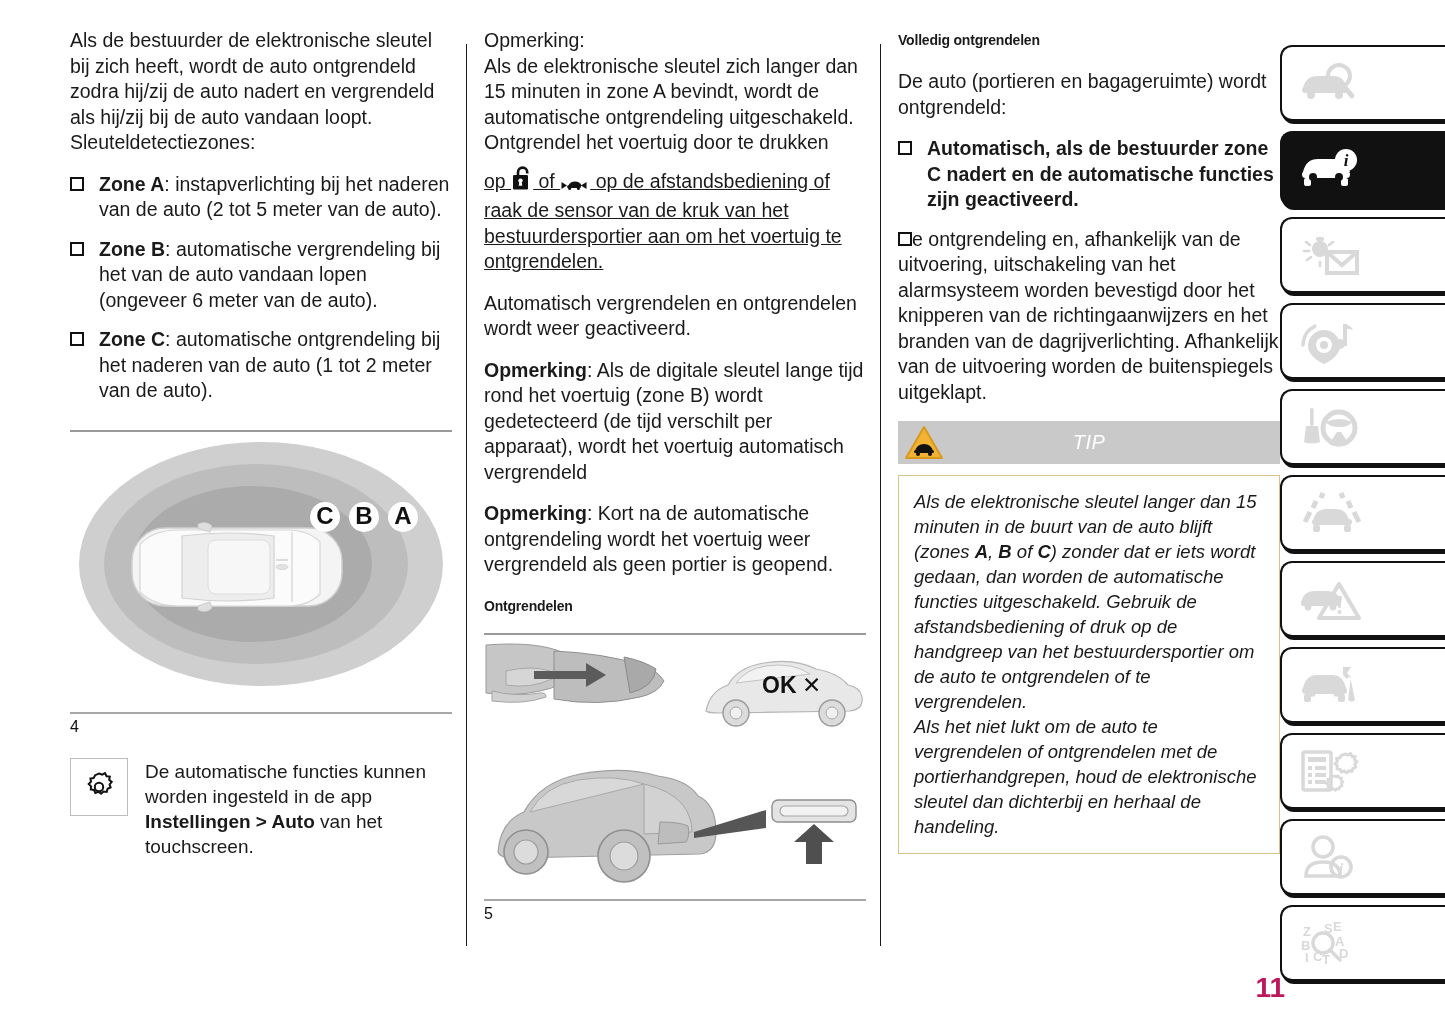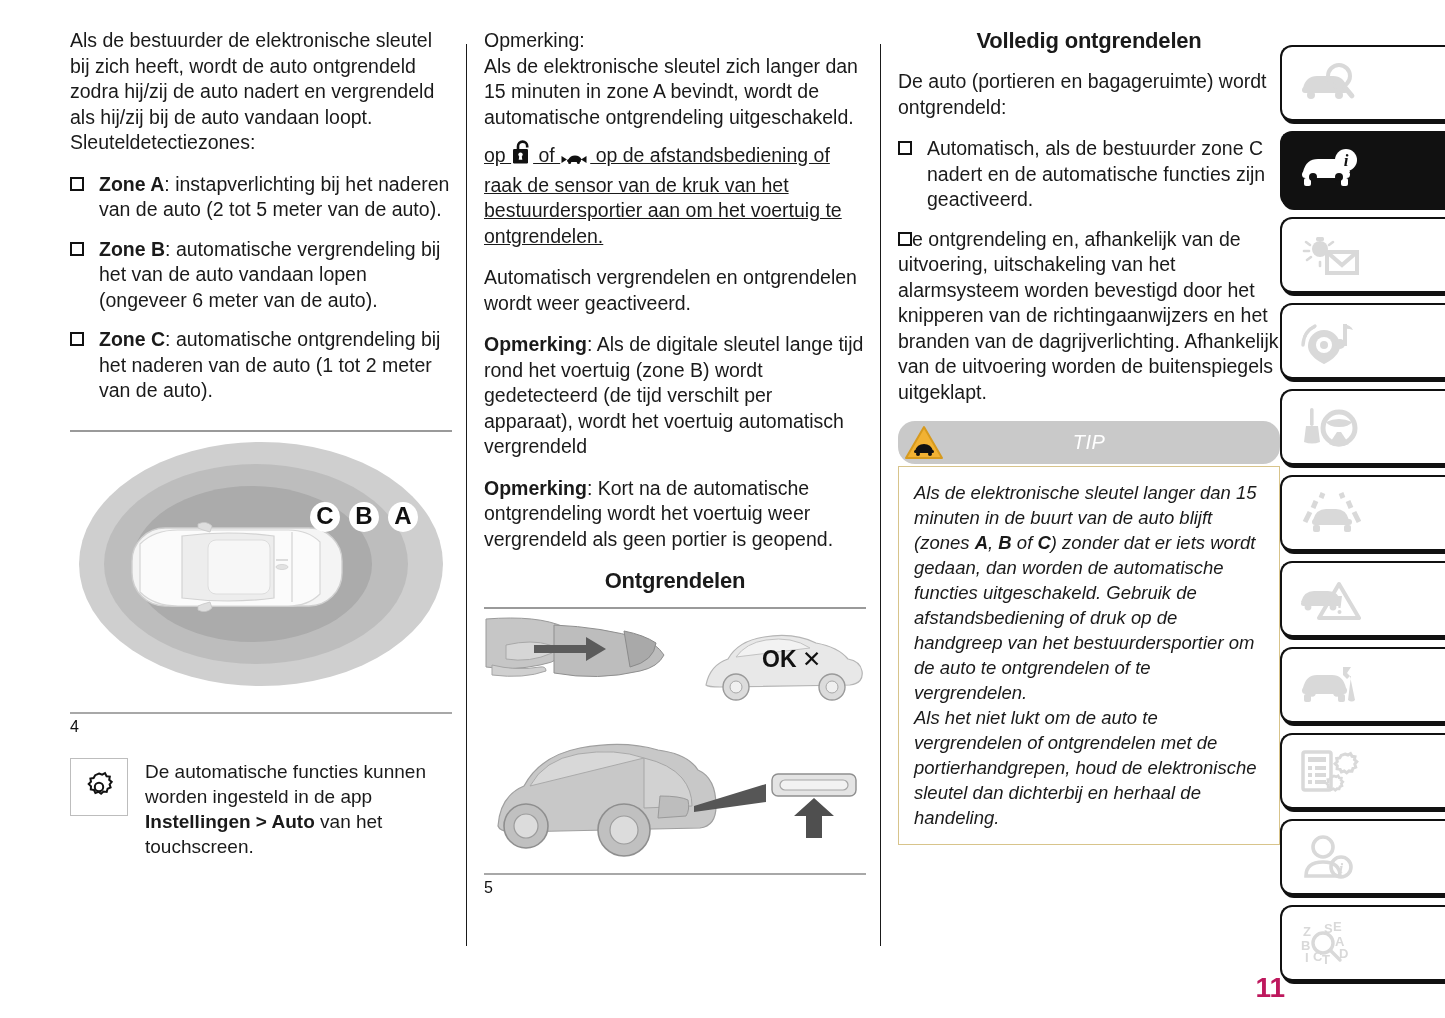--- a/index.html
+++ b/index.html
@@ -19,21 +19,21 @@
   .col1 { left:70px; }
   .col2 { left:484px; }
   .col3 { left:898px; }
 
   .coldiv { position:absolute; top:44px; bottom:72px; width:1px; background:#1a1a1a; }
   .coldiv.d1 { left:466px; }
   .coldiv.d2 { left:880px; }
 
   p { margin: 0 0 16px 0; font-size:19.5px; line-height:25.5px; }
   p.tight { margin-bottom:0; }
-  .h-sec { font-size:22px; font-weight:bold; margin:0 0 14px 0; line-height:25px; letter-spacing:-0.2px;text-align:center; }
+  .h-sec { font-size:14px; font-weight:bold; margin:0 0 14px 0; line-height:25px; letter-spacing:-0.2px; }
 
   
   ul.sq { list-style:none; margin:0 0 16px 0; padding:0; }
   ul.sq li {
     position:relative; padding-left:29px;
     font-size:19.5px; line-height:25.5px; margin-bottom:14px;
   }
   ul.sq li:last-child { margin-bottom:0; }
   .sqmark {
     position:absolute; left:0; top:5px;
@@ -66,28 +66,27 @@
   .note-text { font-size:19px; line-height:25px; padding-top:1px;}
 
   
   .inl { display:inline-block; vertical-align:-4px; }
 
   
   .tip-head {
     position:relative; height:43px; background:#c9c9c9;
     display:flex; align-items:center; justify-content:center;
     margin-top:6px;
-    border-radius:17px;
   }
   .tip-head .tip-label {
     font-style:italic; color:#ffffff; font-size:20px; letter-spacing:0.5px;
   }
   .tip-head .tri { position:absolute; left:6px; top:4px; }
   .tip-body {
-    border:1px solid #d8c48b; margin-top:2px; padding:13px 15px 14px 15px;
+    border:1px solid #d8c48b; margin-top:11px; padding:13px 15px 14px 15px;
     font-style:italic; font-size:18.5px; line-height:25px;
   }
 
   
   .rail { position:absolute; right:0; top:45px; width:165px; }
   .tab {
     position:relative;
     height:76px; margin-bottom:10px;
     background:#fff;
     border:2px solid #111; border-right:none;
@@ -177,20 +176,21 @@
           </g>
         </svg>
       </div>
       <div class="note-text"><span>De automatische functies kunnen worden ingesteld in de app </span><b>Instellingen &gt; Auto</b><span> van het touchscreen.</span></div>
     </div>
   </div>
 
   <div class="col col2">
     <p class="tight">Opmerking:</p>
     <p class="tight">Als de elektronische sleutel zich langer dan 15 minuten in zone A bevindt, wordt de automatische ontgrendeling uitgeschakeld.</p>
+    <p class="tight">Ontgrendel het voertuig door te drukken</p>
 
     <p style="margin-top:10px;text-decoration:underline;"><span>op </span><span class="inl"><svg width="22" height="26" viewBox="0 0 22 26">
             <path d="M7 9 V6.2 A4.6 4.6 0 0 1 16.2 6.2 V7.6" fill="none" stroke="#111" stroke-width="2.6"></path>
             <rect x="2" y="9" width="15" height="14.5" rx="1.2" fill="#111"></rect>
             <circle cx="9.5" cy="14.6" r="2.2" fill="#fff"></circle>
             <path d="M8.4 15.2 h2.2 l.7 4.6 h-3.6 z" fill="#fff"></path>
           </svg></span><span> of </span><span class="inl"><svg width="30" height="16" viewBox="0 0 30 16">
             <path d="M8 10 q2.4 -4.4 7 -4.4 q4.6 0 7 4.4 z" fill="#111"></path>
             <rect x="7" y="9.6" width="14" height="2.4" rx="1.2" fill="#111"></rect>
             <circle cx="9.6" cy="12.6" r="1.5" fill="#111"></circle>
@@ -259,21 +259,21 @@
 
       <div class="rule thin"></div>
       <div class="fignum">5</div>
     </div>
   </div>
 
   <div class="col col3">
     <div class="h-sec" style="margin-bottom:16px;">Volledig ontgrendelen</div>
     <p>De auto (portieren en bagageruimte) wordt ontgrendeld:</p>
 
-    <ul class="sq" style="margin-bottom:4px;">
+    <ul class="sq" style="margin-bottom:4px;font-weight:bold;">
       <li>
         <span class="sqmark"></span><span>Automatisch, als de bestuurder zone C nadert en de automatische functies zijn geactiveerd.</span>
       </li>
       <li>
         <span class="sqmark"></span>
       </li>
     </ul>
 
     <p>De ontgrendeling en, afhankelijk van de uitvoering, uitschakeling van het alarmsysteem worden bevestigd door het knipperen van de richtingaanwijzers en het branden van de dagrijverlichting. Afhankelijk van de uitvoering worden de buitenspiegels uitgeklapt.</p>
 

